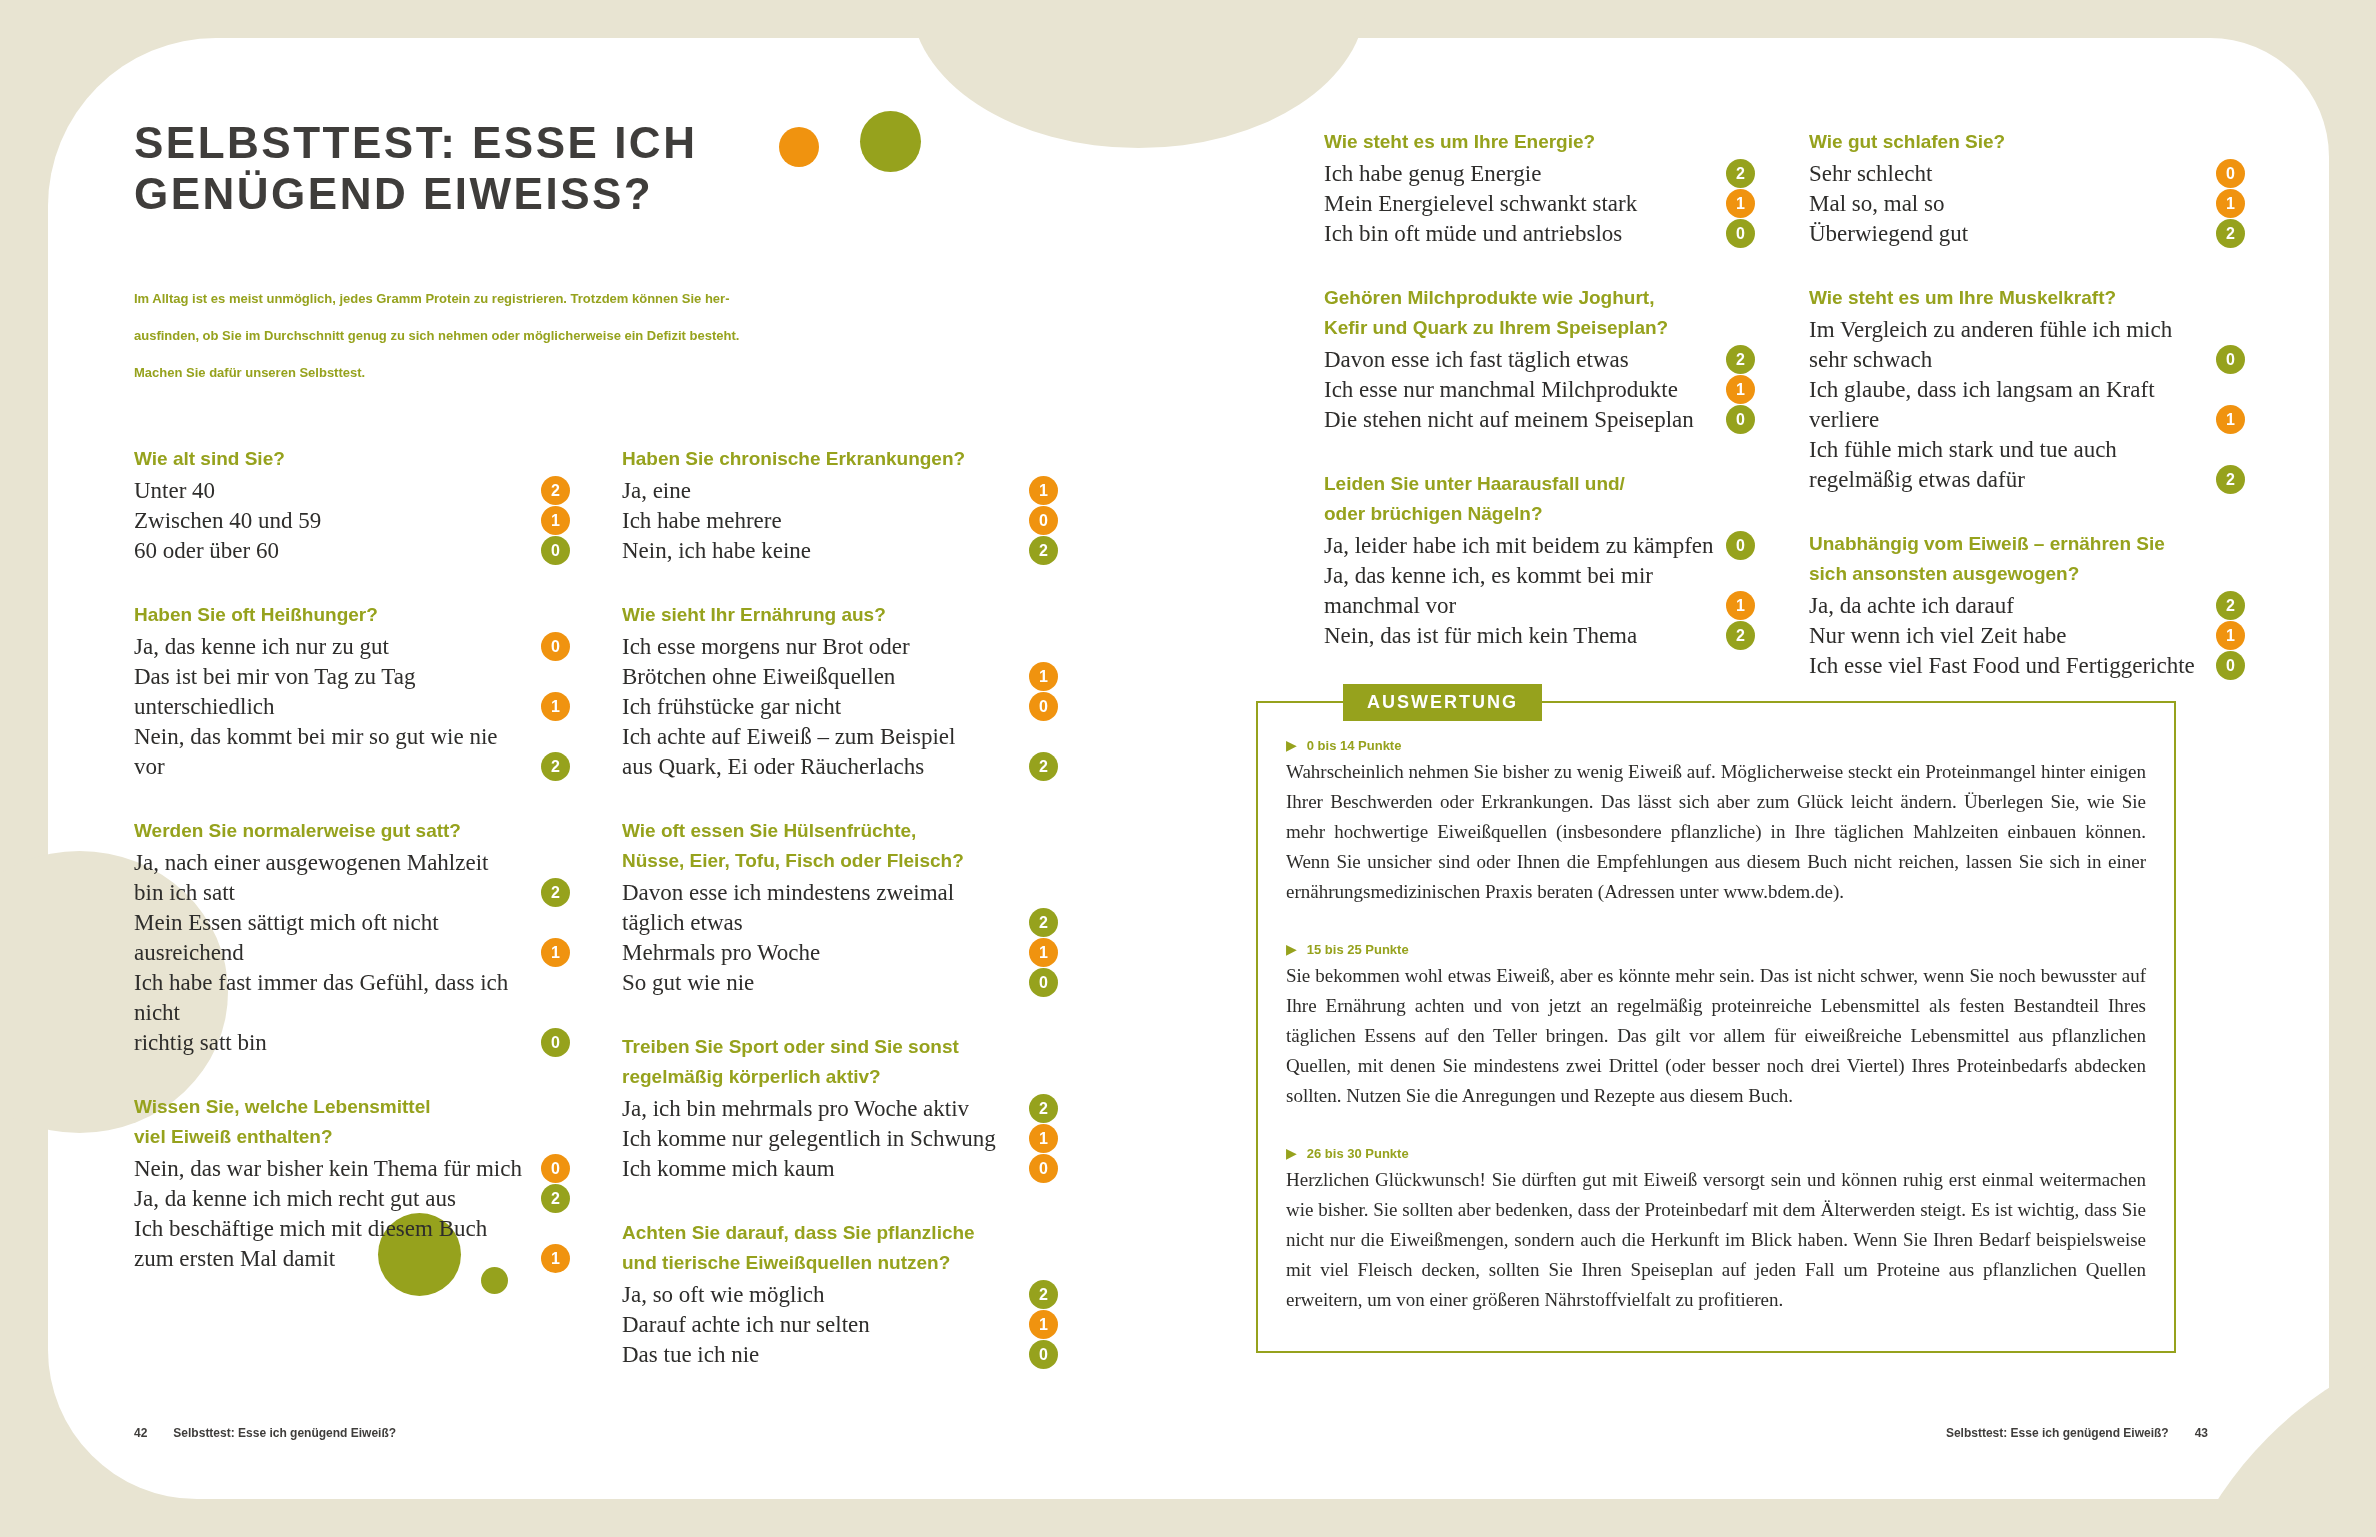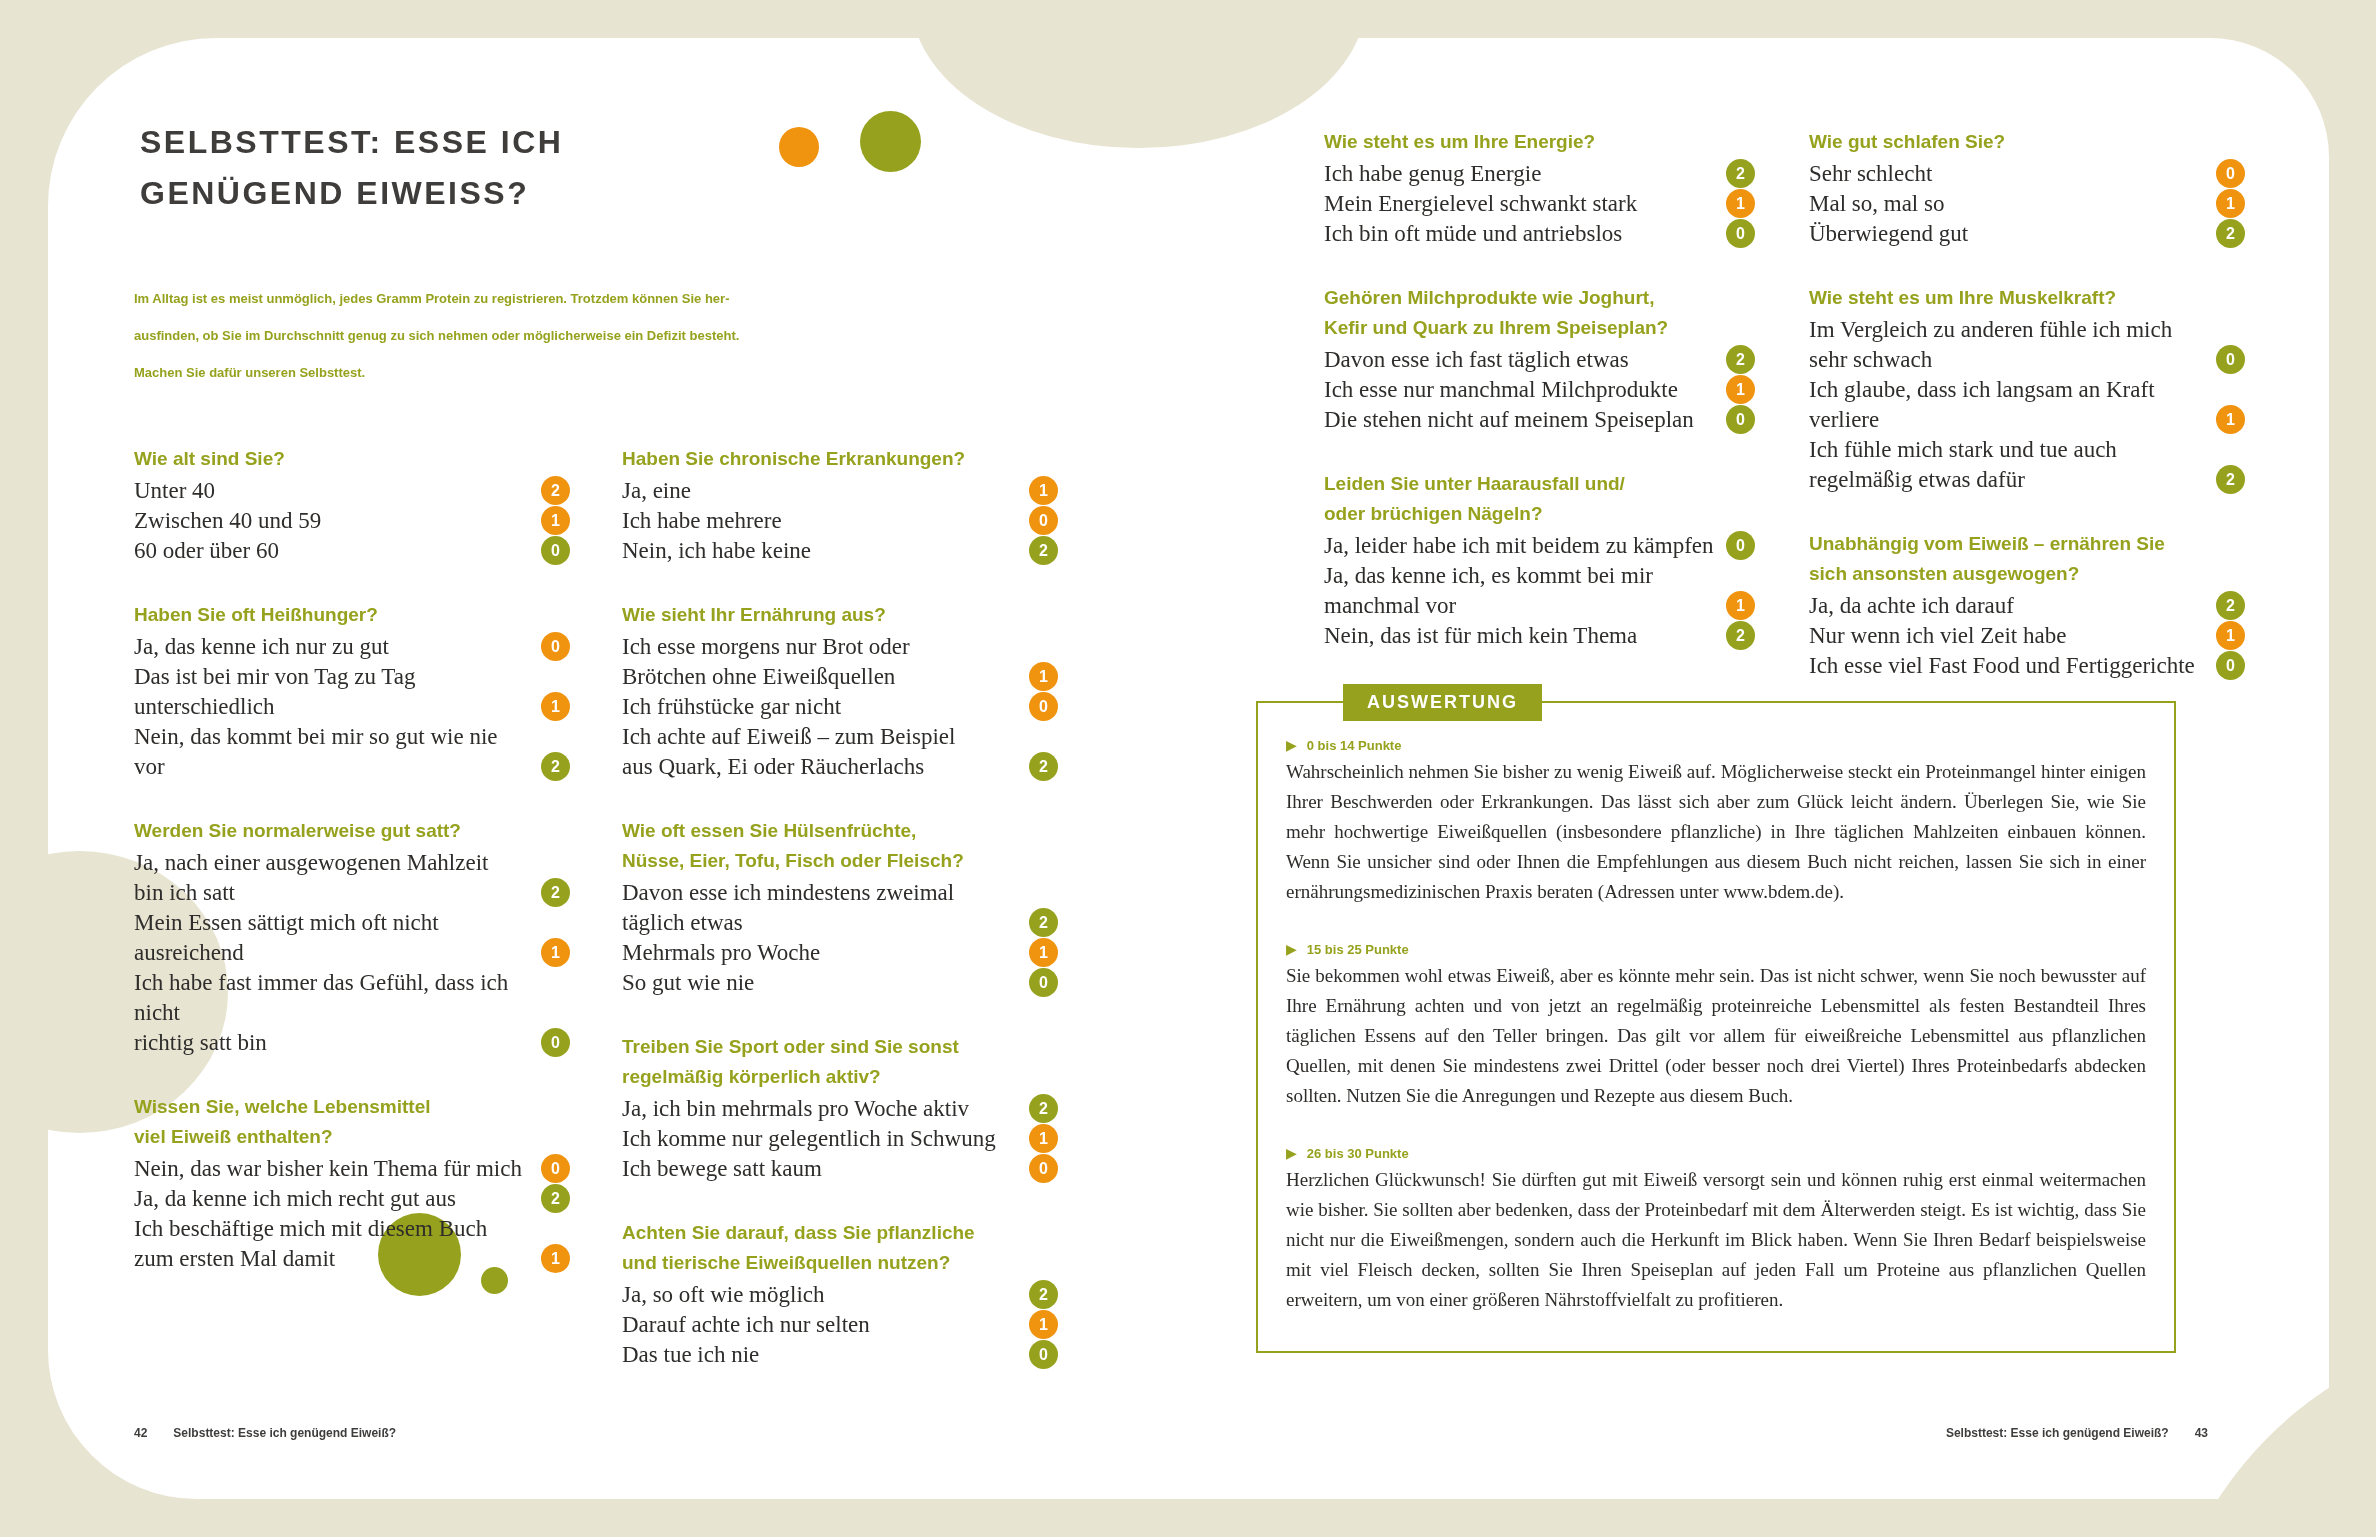--- a/index.html
+++ b/index.html
@@ -32,22 +32,22 @@
   .carve-corner{left:2158px;top:1327px;width:752px;height:752px;}
 
   
   .dot{position:absolute;border-radius:50%;z-index:2;}
   .dot-orange-title{left:779px;top:127px;width:40px;height:40px;background:var(--orange);}
   .dot-olive-title{left:860px;top:111px;width:61px;height:61px;background:var(--olive);}
   .dot-olive-big{left:378px;top:1213px;width:83px;height:83px;background:var(--olive);}
   .dot-olive-small{left:481px;top:1267px;width:27px;height:27px;background:var(--olive);}
 
   .title{
-    position:absolute;left:140px;top:117px;z-index:2;margin:0;
-    font-size:32px;line-height:51px;letter-spacing:2.5px;font-weight:bold;
+    position:absolute;left:134px;top:117px;z-index:2;margin:0;
+    font-size:44px;line-height:51px;letter-spacing:2.5px;font-weight:bold;
     color:var(--title);white-space:pre-line;
   }
   .intro{
     position:absolute;left:134px;top:280px;width:931px;z-index:2;margin:0;
     font-size:13px;line-height:37px;font-weight:bold;
     color:var(--olive);white-space:pre-line;
   }
 
   .col{position:absolute;z-index:2;}
   #col-l1{left:134px;top:444px;width:436px;}
@@ -248,21 +248,21 @@
 regelmäßig körperlich aktiv?</div>
         <div class="a-row">
           <div class="a-text">Ja, ich bin mehrmals pro Woche aktiv</div>
           <div class="badge badge-olive">2</div>
         </div>
         <div class="a-row">
           <div class="a-text">Ich komme nur gelegentlich in Schwung</div>
           <div class="badge badge-orange">1</div>
         </div>
         <div class="a-row">
-          <div class="a-text">Ich bewege satt kaum</div>
+          <div class="a-text">Ich komme mich kaum</div>
           <div class="badge badge-orange">0</div>
         </div>
       </div>
       <div class="q-block">
         <div class="q-heading">Achten Sie darauf, dass Sie pflanzliche
 und tierische Eiweißquellen nutzen?</div>
         <div class="a-row">
           <div class="a-text">Ja, so oft wie möglich</div>
           <div class="badge badge-olive">2</div>
         </div>

